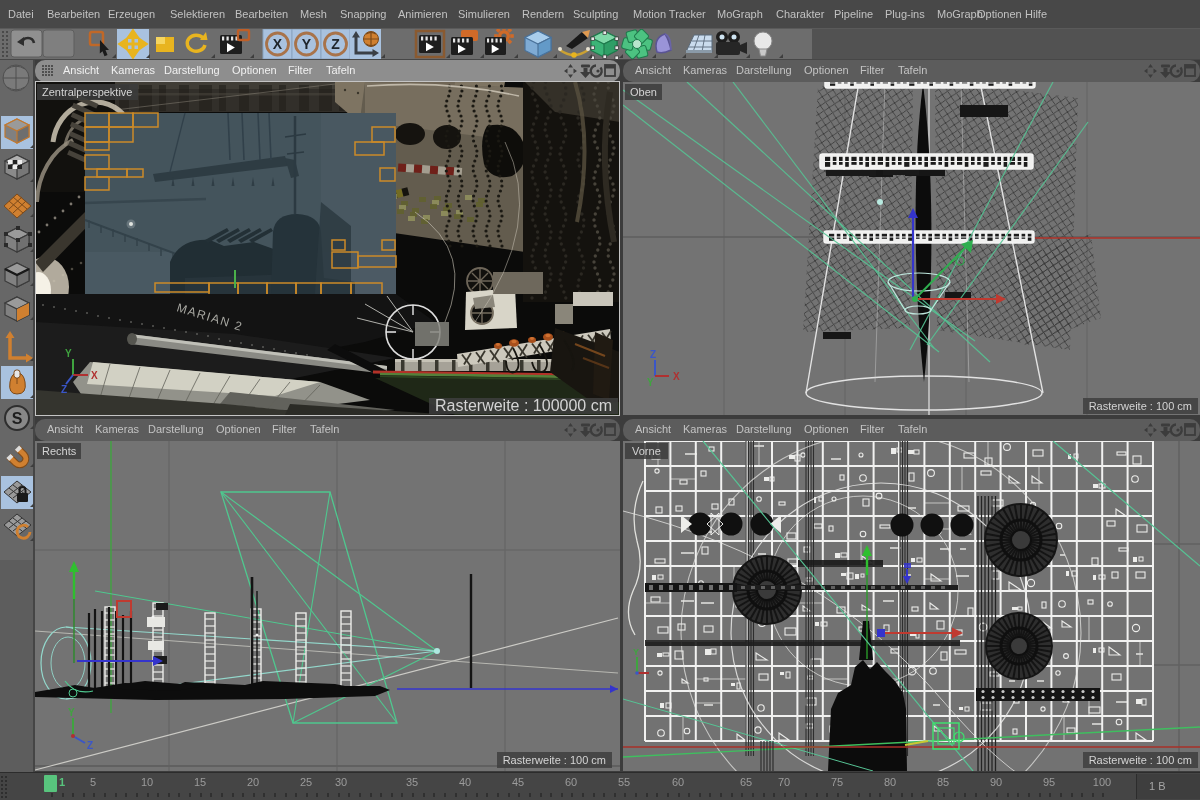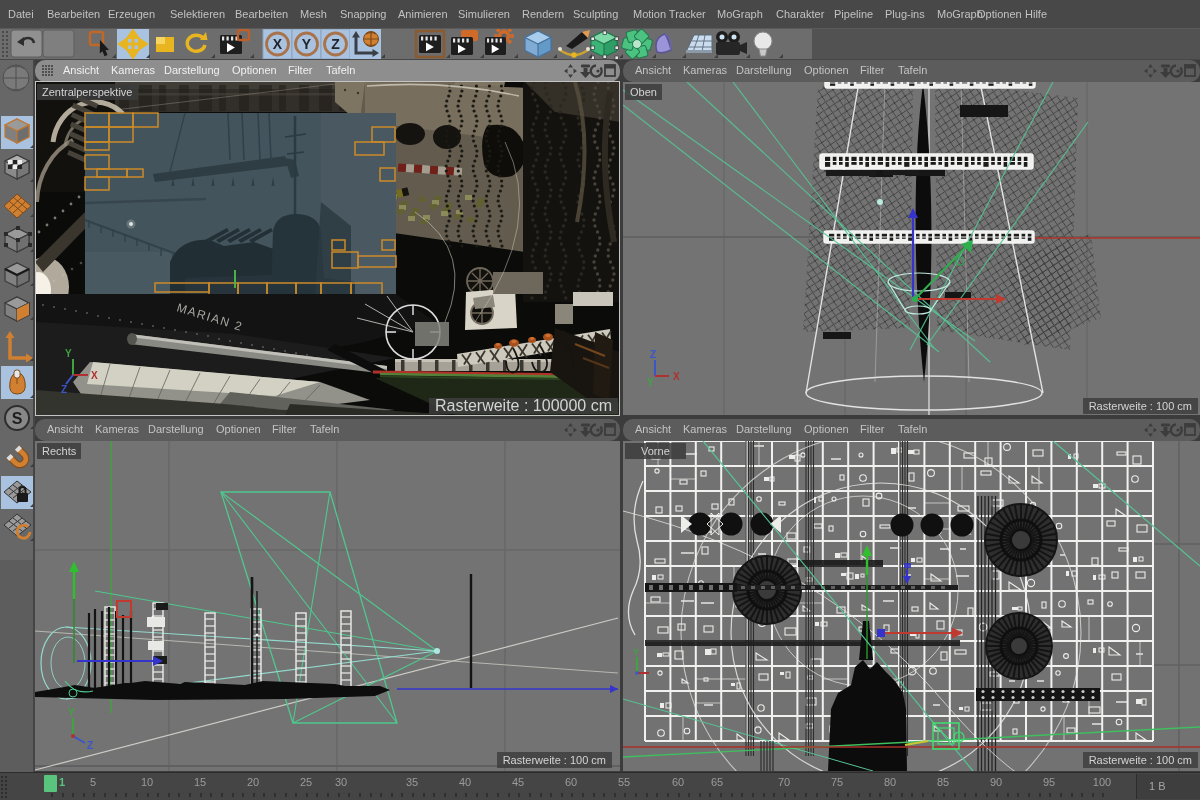--- a/index.html
+++ b/index.html
@@ -1865,21 +1865,21 @@
     </g>
     <line x1="138" y1="300" x2="138" y2="330" stroke="#2e2e2e" stroke-width="1.2"></line>
     <line x1="141" y1="300" x2="141" y2="330" stroke="#2e2e2e" stroke-width="1.2"></line>
     <line x1="144" y1="300" x2="144" y2="330" stroke="#2e2e2e" stroke-width="1.2"></line>
     <line x1="147" y1="300" x2="147" y2="330" stroke="#2e2e2e" stroke-width="1.2"></line>
     <line x1="150" y1="300" x2="150" y2="330" stroke="#2e2e2e" stroke-width="1.2"></line>
   </svg>
 <div style="position:absolute;left:37px;top:84px;background:rgba(60,60,60,0.85);color:#d4d4d4;font-size:11px;line-height:16px;padding:0 5px;white-space:nowrap;z-index:5">Zentralperspektive</div>
 <div style="position:absolute;left:625px;top:84px;background:rgba(60,60,60,0.85);color:#d4d4d4;font-size:11px;line-height:16px;padding:0 5px;white-space:nowrap;z-index:5">Oben</div>
 <div style="position:absolute;left:37px;top:443px;background:rgba(60,60,60,0.85);color:#d4d4d4;font-size:11px;line-height:16px;padding:0 5px;white-space:nowrap;z-index:5">Rechts</div>
-<div style="position:absolute;left:625px;top:443px;background:rgba(60,60,60,0.85);color:#d4d4d4;font-size:11px;line-height:16px;padding:0 16px;white-space:nowrap;z-index:5">Vorne</div>
+<div style="position:absolute;left:625px;top:443px;background:rgba(60,60,60,0.85);color:#d4d4d4;font-size:11px;line-height:16px;padding:0 7px;white-space:nowrap;z-index:5">Vorne</div>
 <div style="position:absolute;right:582px;top:398px;background:rgba(62,62,62,0.85);color:#d4d4d4;font-size:16px;line-height:16px;padding:0 6px">Rasterweite : 100000 cm</div>
 <div style="position:absolute;right:2px;top:398px;background:rgba(62,62,62,0.85);color:#d4d4d4;font-size:11px;line-height:16px;padding:0 6px">Rasterweite : 100 cm</div>
 <div style="position:absolute;right:588px;top:752px;background:rgba(62,62,62,0.85);color:#d4d4d4;font-size:11px;line-height:16px;padding:0 6px">Rasterweite : 100 cm</div>
 <div style="position:absolute;right:2px;top:752px;background:rgba(62,62,62,0.85);color:#d4d4d4;font-size:11px;line-height:16px;padding:0 6px">Rasterweite : 100 cm</div>
 <div id="timeline">
     <i style="left:1px;top:3px"></i>
     <i style="left:5px;top:3px"></i>
     <i style="left:1px;top:7px"></i>
     <i style="left:5px;top:7px"></i>
     <i style="left:1px;top:11px"></i>
@@ -1895,21 +1895,21 @@
     <span style="left:188px">15</span>
     <span style="left:241px">20</span>
     <span style="left:294px">25</span>
     <span style="left:329px">30</span>
     <span style="left:400px">35</span>
     <span style="left:453px">40</span>
     <span style="left:506px">45</span>
     <span style="left:559px">60</span>
     <span style="left:612px">55</span>
     <span style="left:666px">60</span>
-    <span style="left:705px">65</span>
+    <span style="left:734px">65</span>
     <span style="left:772px">70</span>
     <span style="left:825px">75</span>
     <span style="left:878px">80</span>
     <span style="left:931px">85</span>
     <span style="left:984px">90</span>
     <span style="left:1037px">95</span>
     <span style="left:1090px">100</span>
     <b style="left:51px"></b>
     <b style="left:62px"></b>
     <b style="left:72px"></b>

